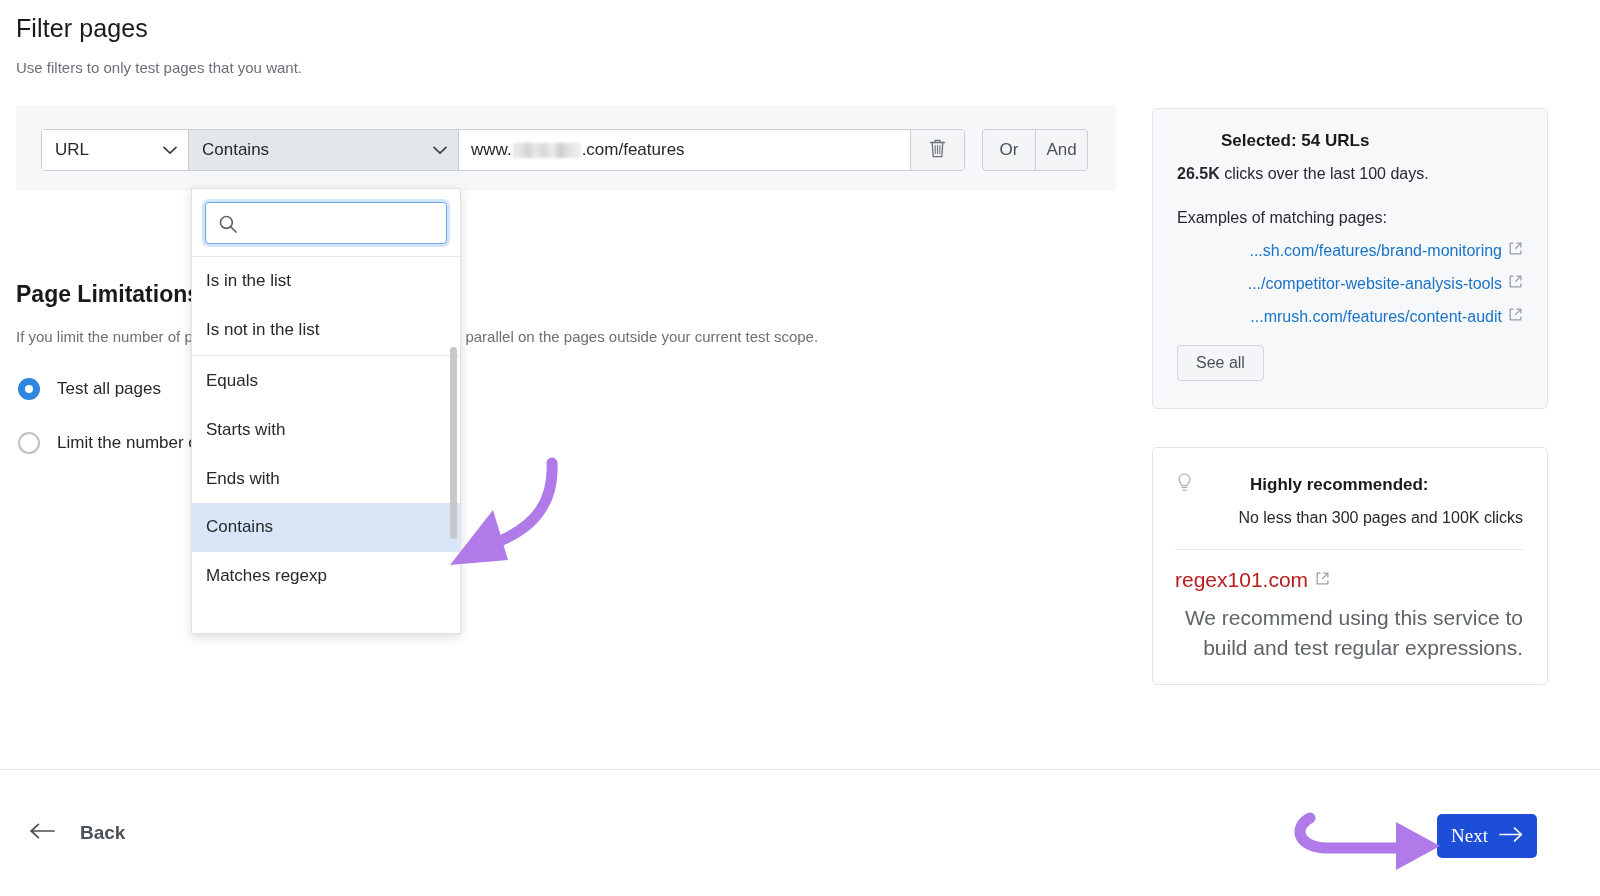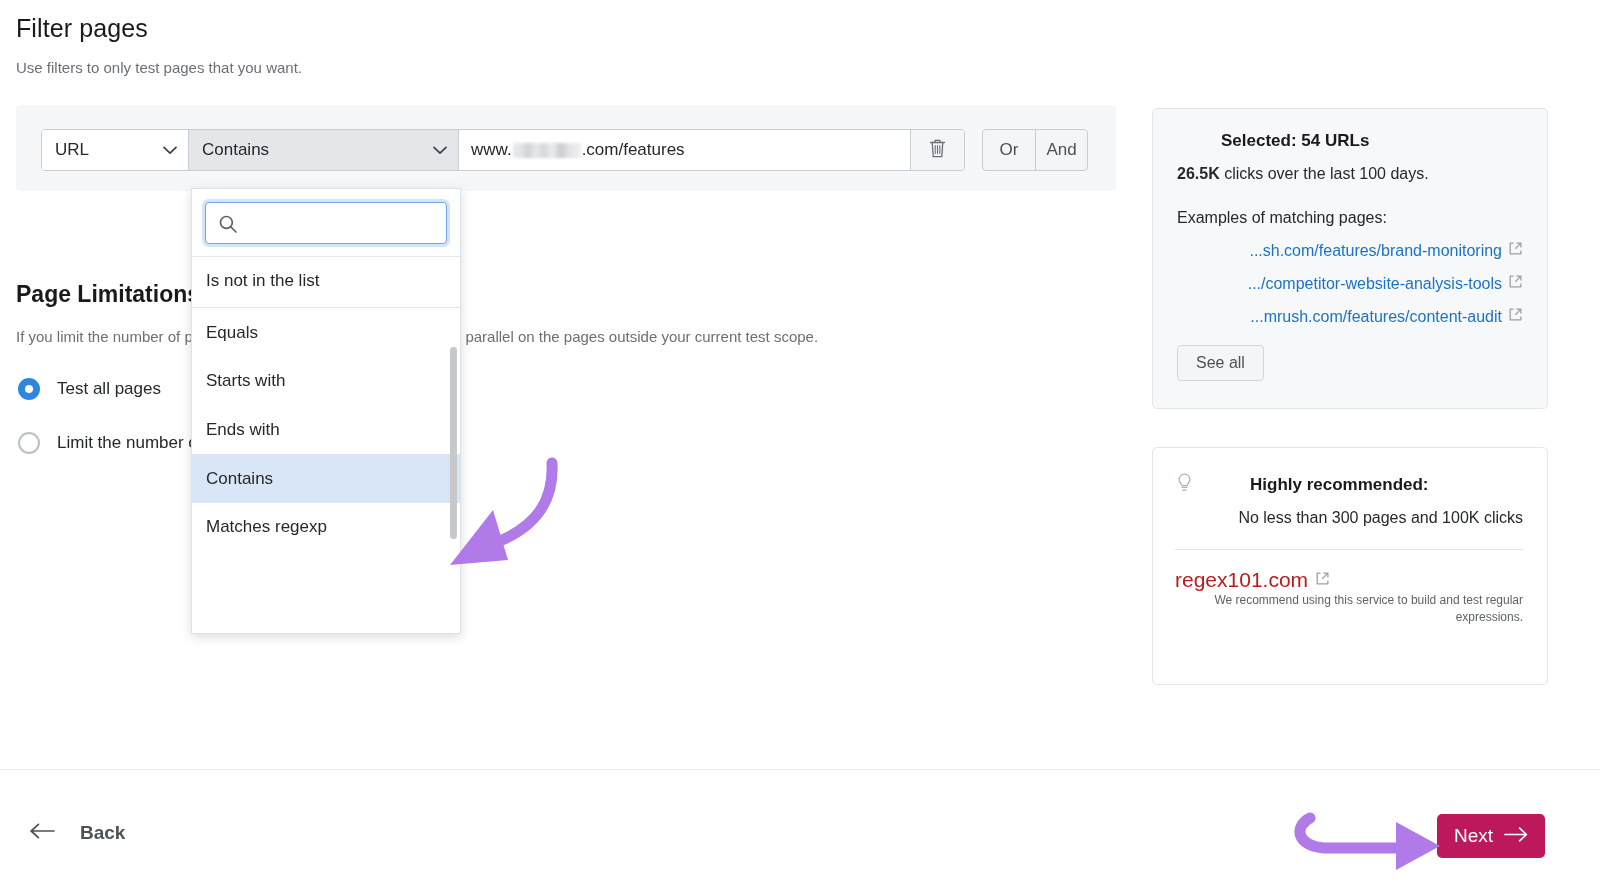--- a/index.html
+++ b/index.html
@@ -158,36 +158,36 @@
     height: 36px; padding: 0 18px;
     border: 1px solid #d3d7db; border-radius: 4px; background: #f4f5f6;
     font-size: 16px; color: #4b5258; cursor: pointer;
   }
   .p2-inner { padding: 24px 24px 0 22px; }
   .rec-head { display: flex; align-items: center; gap: 12px; }
   .rec-note { margin-top: 12px; font-size: 16px; color: #25282c; white-space: nowrap; }
   .hr { height: 1px; background: #e3e6e9; margin: 22px 0 18px 0; }
   .rec-link { display: flex; align-items: center; gap: 7px; }
   .rec-link a { font-size: 21px; color: #b91c1c; text-decoration: none; }
-  .rec-desc { margin-top: 0; font-size: 12px; color: #5e6368; line-height: 1.42; }
+  .rec-desc { margin-top: 11px; font-size: 21px; color: #5e6368; line-height: 1.42; }
 
   
   .footer-line {
     position: absolute; left: 0; top: 769px; width: 1600px; height: 1px; background: #e6e8ea;
   }
   .back {
     position: absolute; left: 30px; top: 822px;
     display: flex; align-items: center; gap: 24px;
     font-size: 19px; color: #4b5258; cursor: pointer; font-weight: bold;
   }
   .next {
     position: absolute; left: 1437px; top: 814px;
-    width: 108px; height: 44px; border-radius: 5px; background: #be185d;
+    width: 100px; height: 44px; border-radius: 5px; background: #1d4ed8;
     display: flex; align-items: center; justify-content: center; gap: 11px;
-    color: #fff; font-size: 19px; cursor: pointer;
+    color: #fff; font-size: 19px; cursor: pointer; font-family: Liberation Serif, serif;
   }
 
   
   .anno { position: absolute; pointer-events: none; z-index: 60; }
   .anno.a1 { left: 440px; top: 455px; }
   .anno.a2 { left: 1288px; top: 800px; }
 </style>
 </head>
 <body>
 
@@ -260,20 +260,21 @@
           <svg width="20" height="20" viewBox="0 0 20 20">
             <circle cx="8.4" cy="8.4" r="5.9" fill="none" stroke="#5e6368" stroke-width="1.7"></circle>
             <path d="M12.8 12.8 18 18" stroke="#5e6368" stroke-width="1.7" stroke-linecap="round"></path>
           </svg>
         </span>
         <input type="text" value="" placeholder="" style="">
       </div>
     </div>
 
     <div class="dd-list">
+      <div class="dd-item">Is in the list</div>
       <div class="dd-item">Is not in the list</div>
       <div class="dd-sep"></div>
       <div class="dd-item">Equals</div>
       <div class="dd-item">Starts with</div>
       <div class="dd-item">Ends with</div>
       <div class="dd-item sel-hl">Contains</div>
       <div class="dd-item">Matches regexp</div>
       <div class="dd-thumb"></div>
     </div>
   </div>

